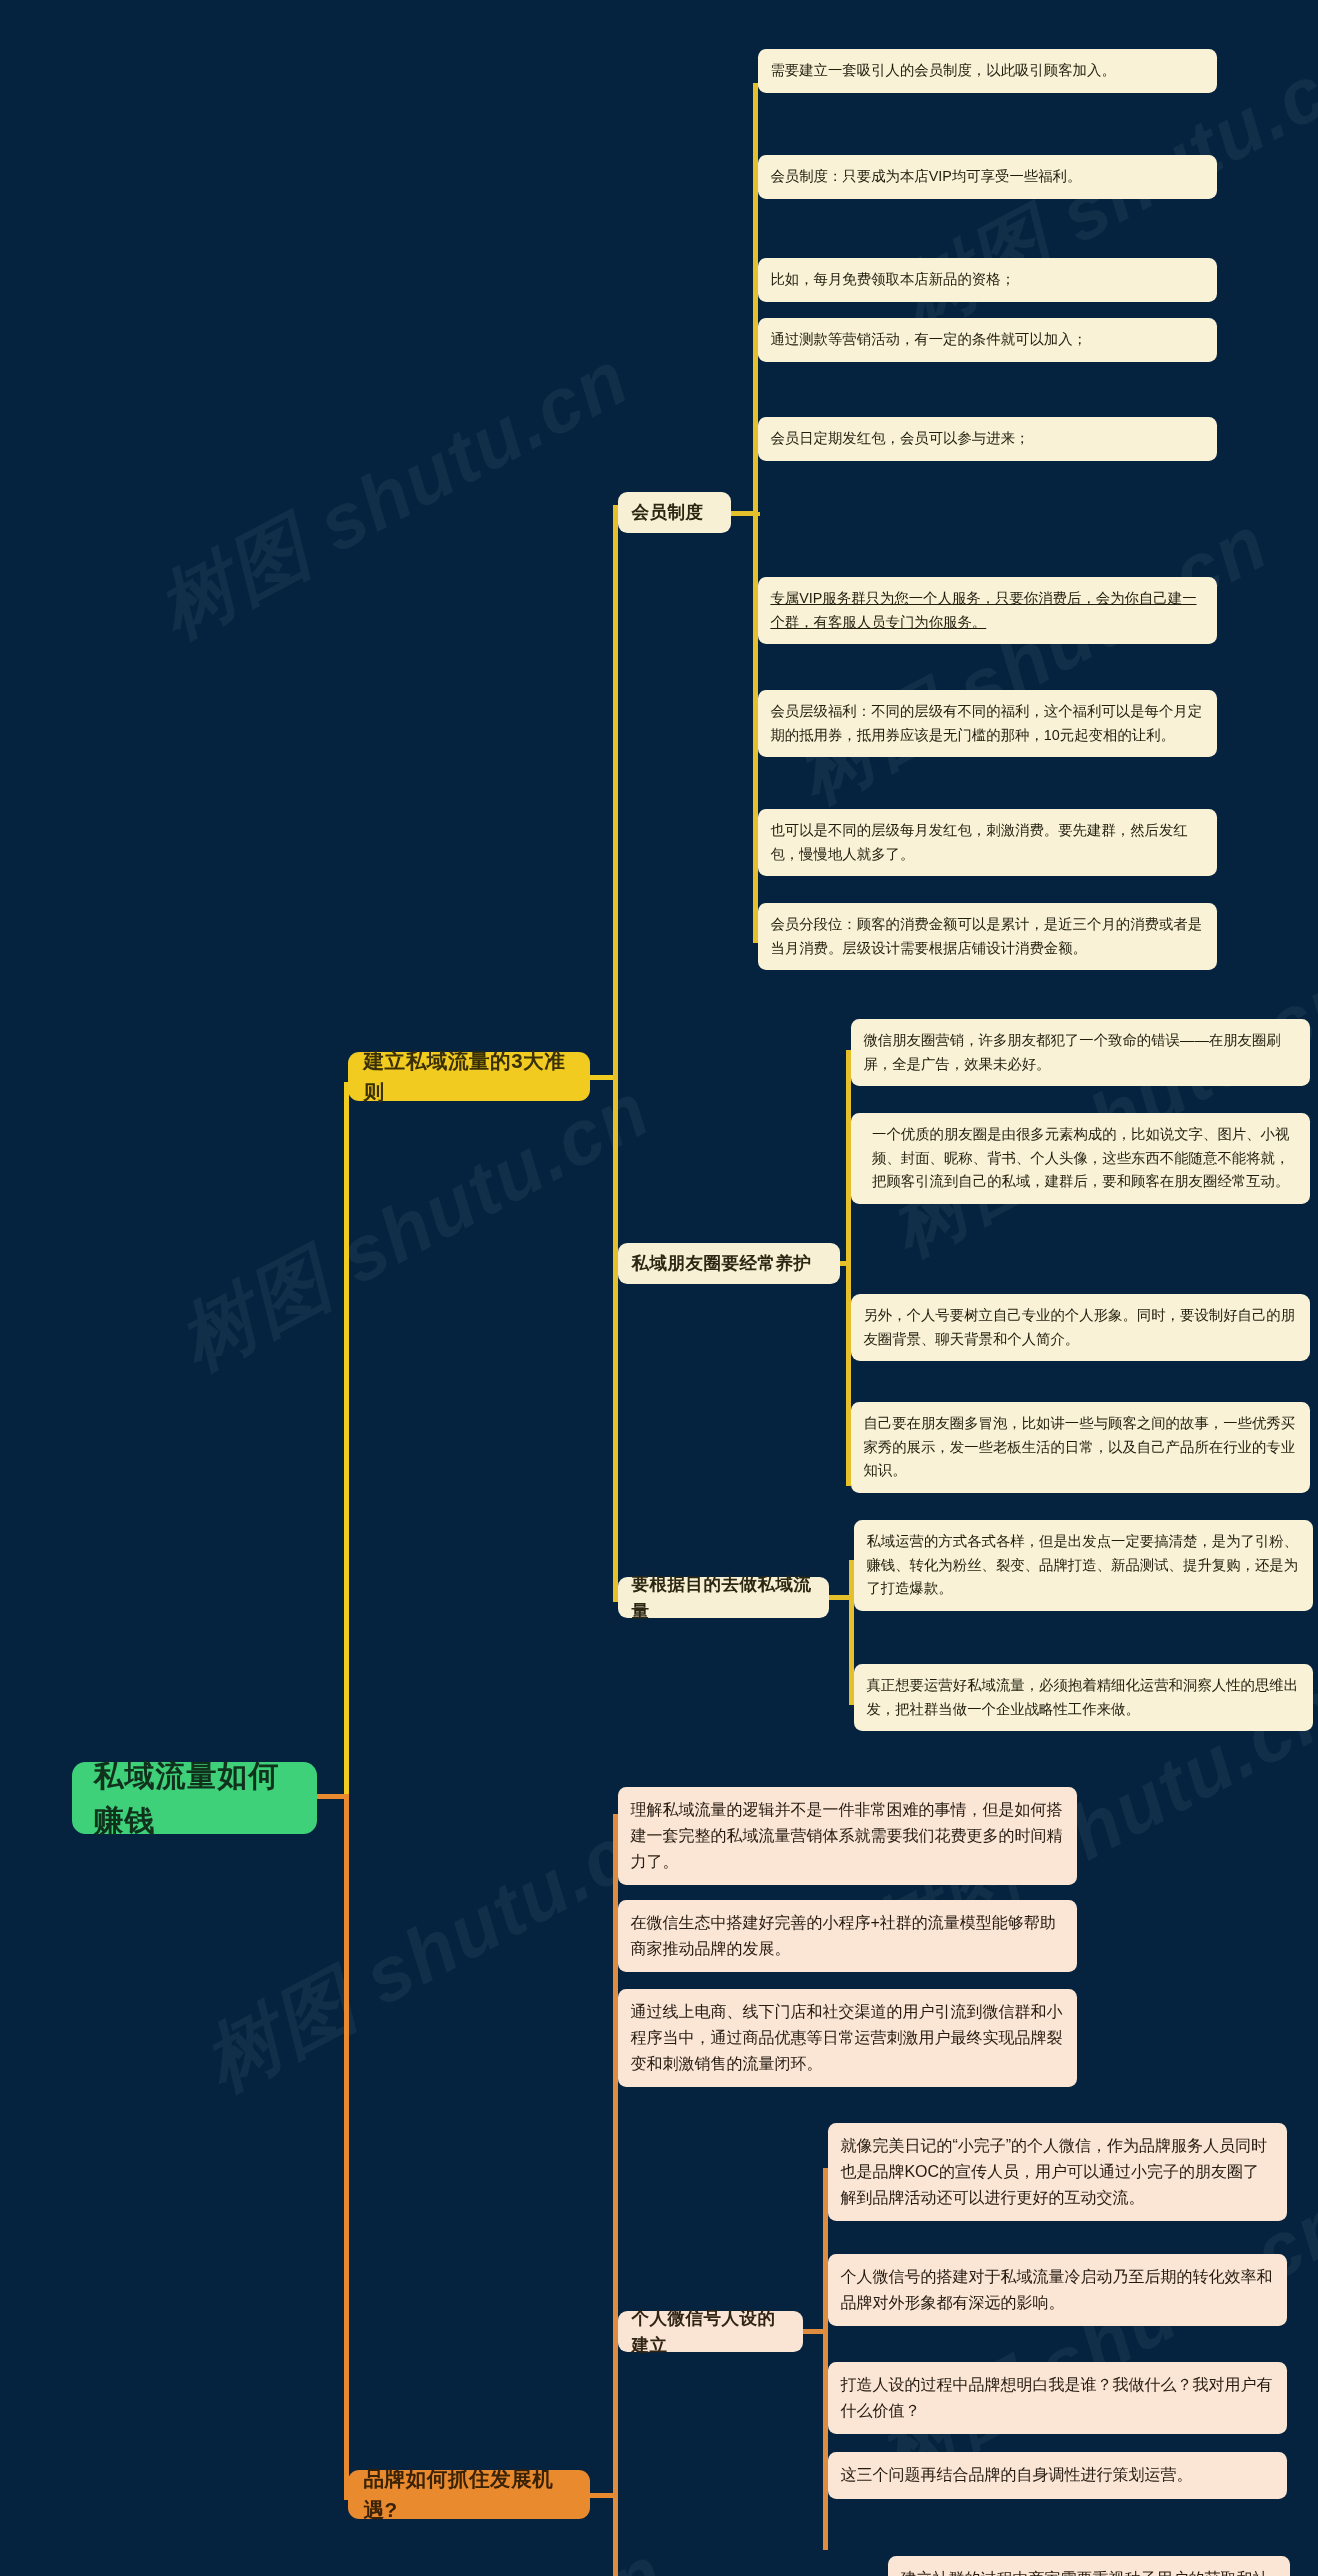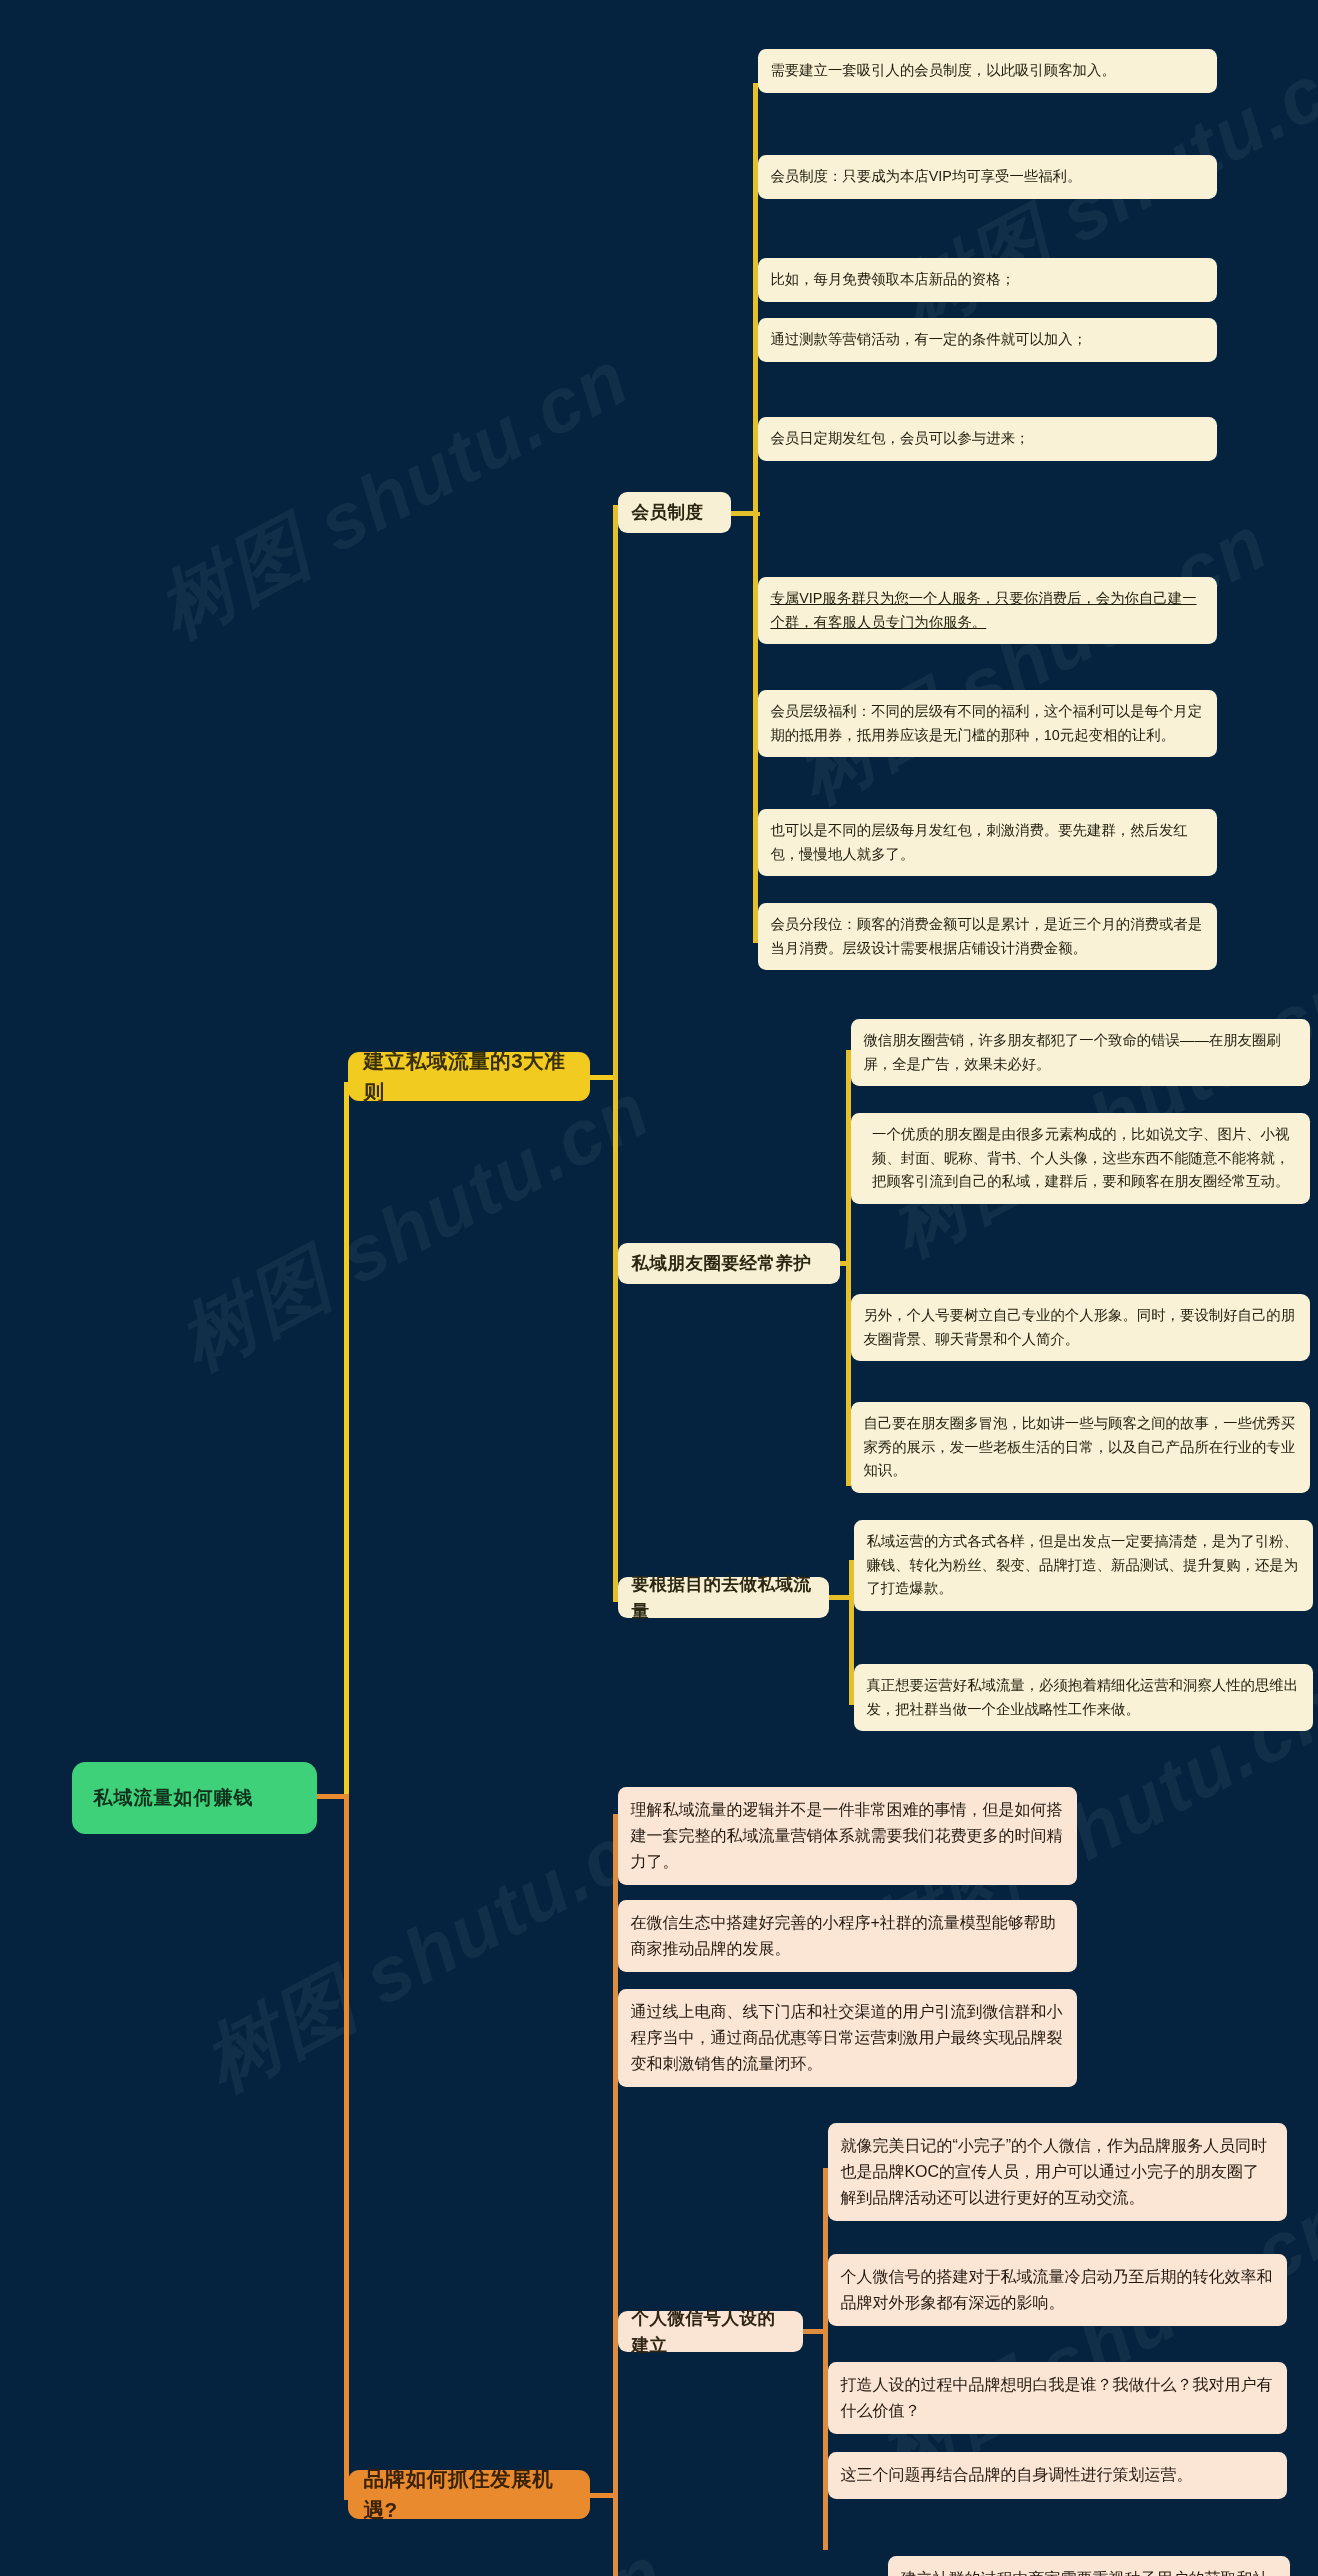--- a/index.html
+++ b/index.html
@@ -39,21 +39,21 @@
     display: flex;
     align-items: center;
     padding: 9.3px 13.4px;
     line-height: 1.5;
     z-index: 5;
   }
 
   .root {
     background: #3ed17a;
     color: #10321d;
-    font-size: 19px;
+    font-size: 30px;
     font-weight: 700;
     border-radius: 13.4px;
     padding: 17.5px 21.6px;
     letter-spacing: 1px;
   }
 
   .branch-1 {
     background: #f2cb21;
     color: #3a3007;
     font-size: 20.6px;

